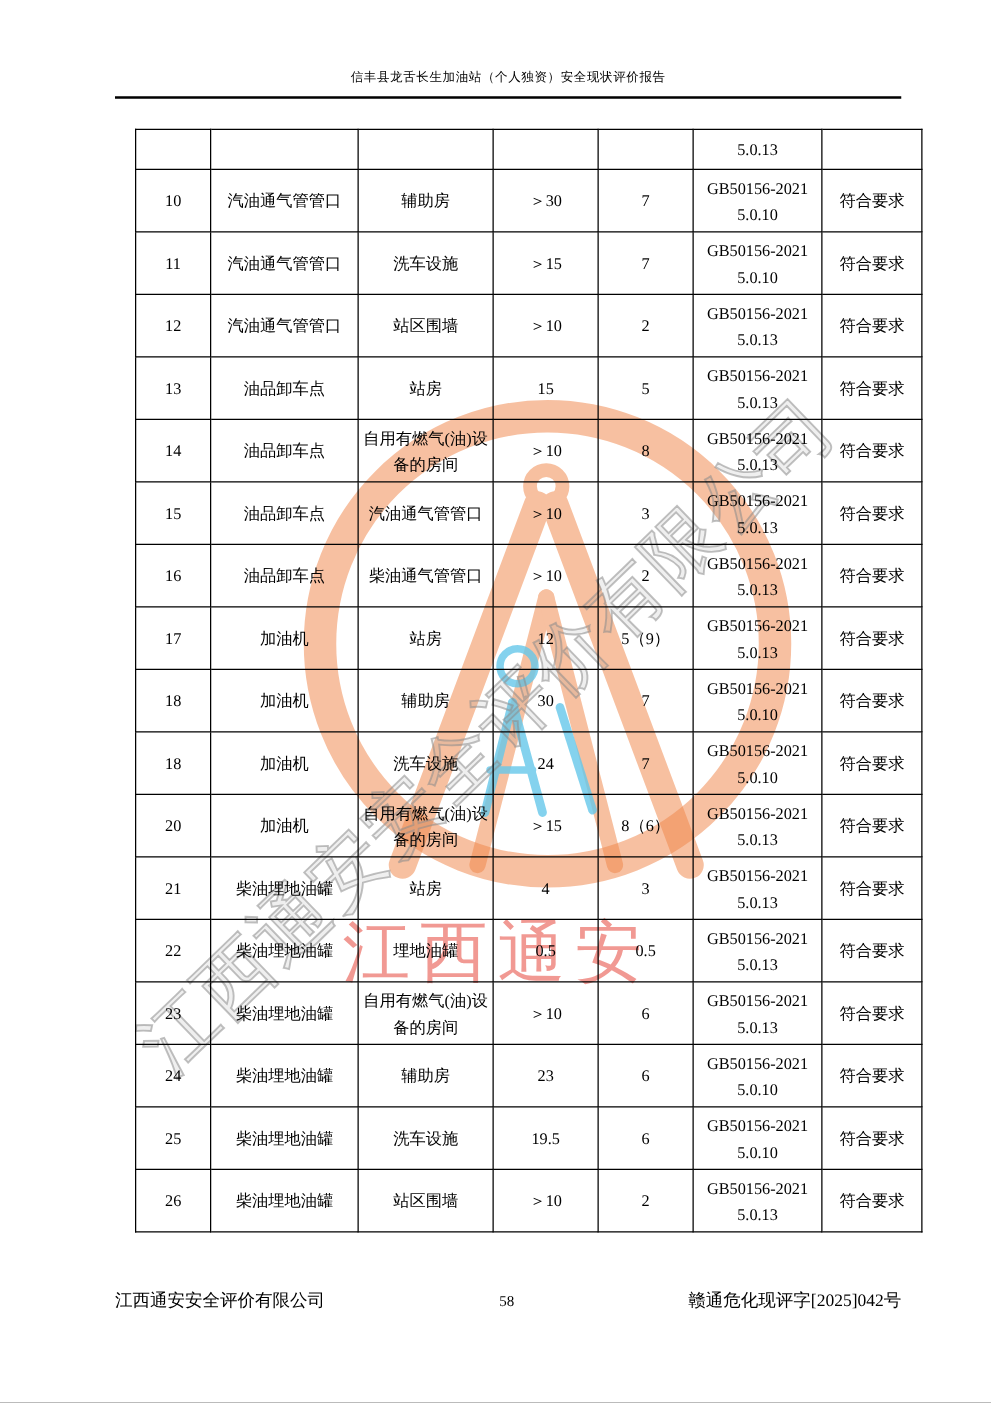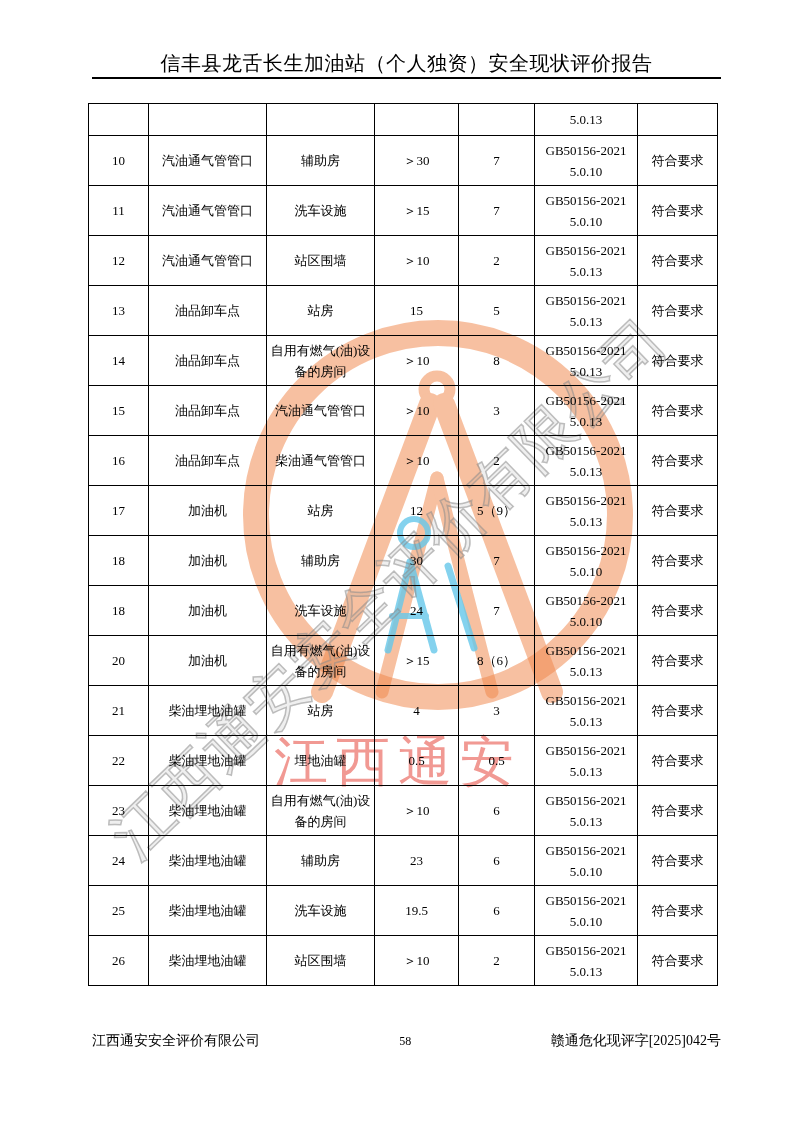--- a/index.html
+++ b/index.html
@@ -8,21 +8,21 @@
     width:793px;height:1122px;
     background:#ffffff;
     margin:0 auto;
     overflow:hidden;
     font-family:"Liberation Serif","DejaVu Serif",serif;
     color:#000;
   }
   
   .hdr-title{
     position:absolute;left:92px;top:53px;width:629px;
-    text-align:center;font-size:20px;line-height:20px;letter-spacing:.5px;
+    text-align:center;font-size:10px;line-height:20px;letter-spacing:.5px;
     color:#000;
   }
   .hdr-rule{
     position:absolute;left:92px;top:77px;width:629px;height:0;
     border-top:2px solid #000;
   }
   
   .watermark{position:absolute;inset:0;z-index:0;pointer-events:none;}
   .wm-diag{
     position:absolute;left:0px;top:548px;width:780px;
@@ -31,21 +31,21 @@
     color:rgba(140,140,140,0.14);
     -webkit-text-stroke:1.5px rgba(140,140,140,0.55);
   }
   .wm-red{
     position:absolute;left:274px;top:726px;
     font-size:54px;letter-spacing:8px;white-space:nowrap;
     color:rgba(232,85,75,0.60);
   }
   
   table.tbl{
-    position:absolute;left:88px;top:103px;z-index:1;
+    position:absolute;left:108px;top:103px;z-index:1;
     border-collapse:collapse;table-layout:fixed;width:629px;
     background:transparent;
     padding-left:40px;
   }
   table.tbl td{
     border:1px solid #000;
     text-align:center;vertical-align:middle;
     font-size:13px;line-height:21px;
     padding:0 2px;overflow:hidden;
     background:transparent;

